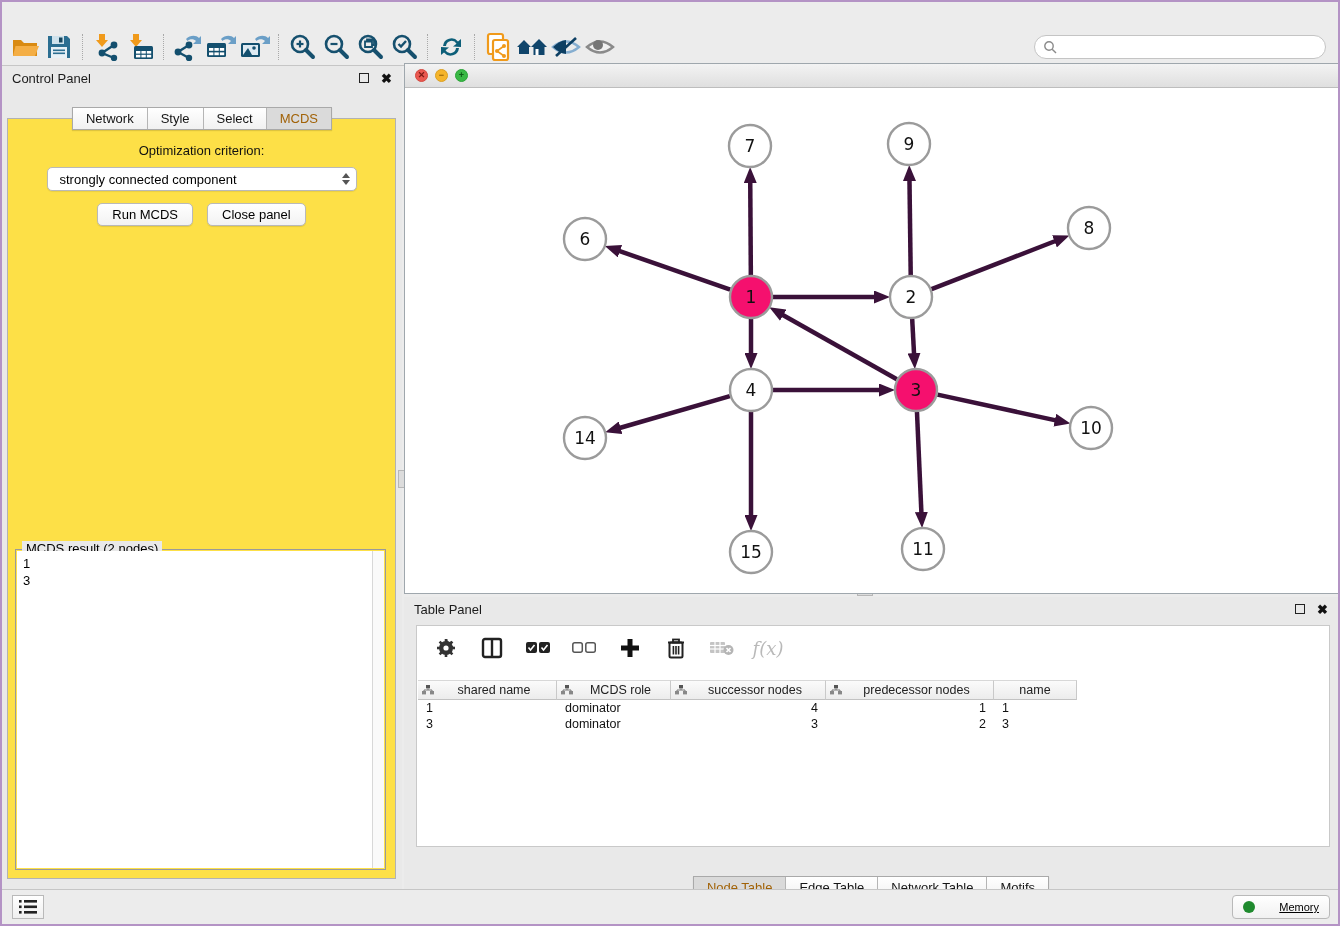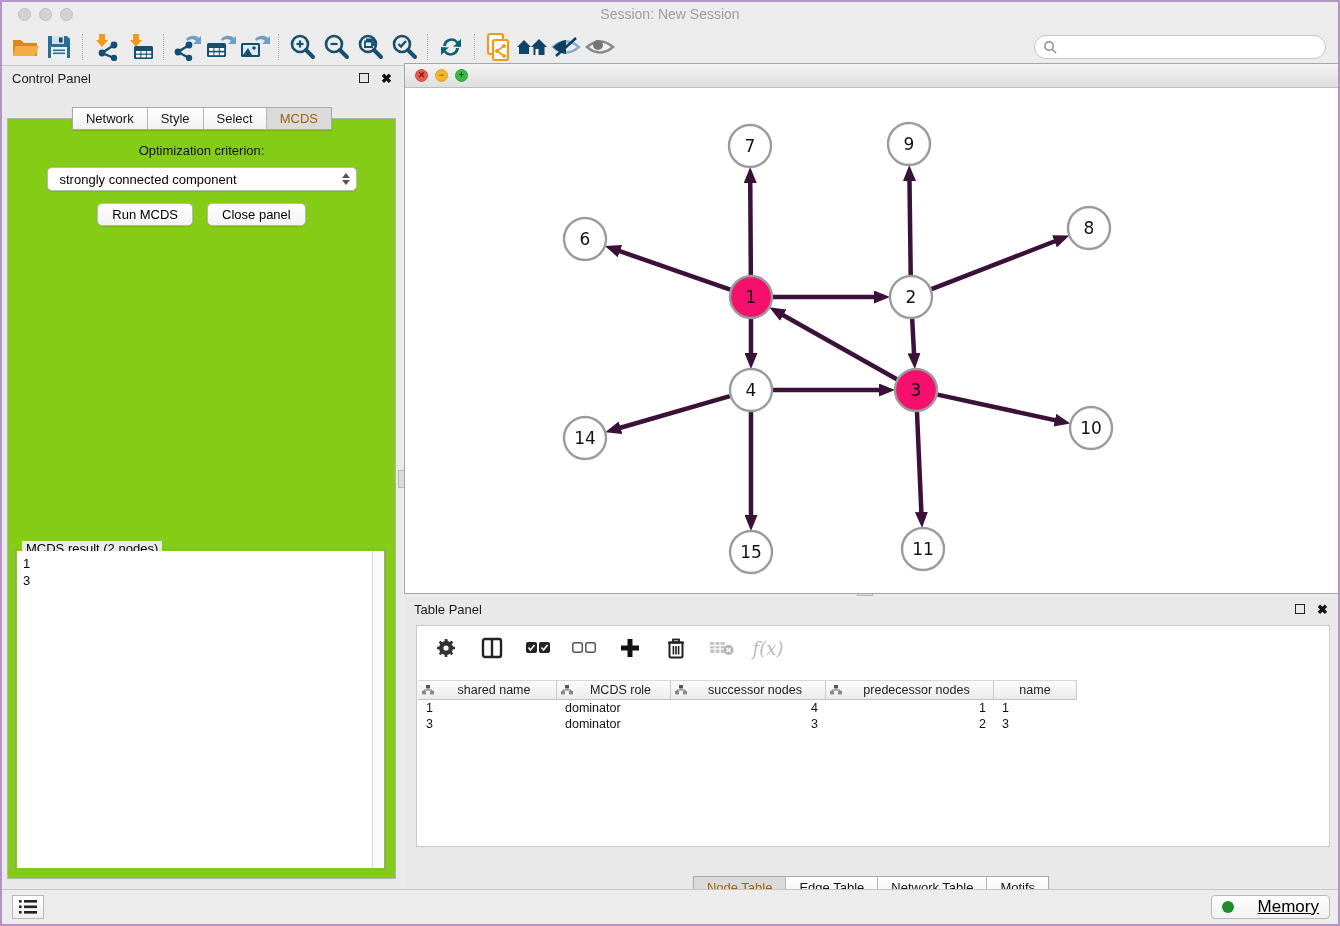--- a/index.html
+++ b/index.html
@@ -27,21 +27,21 @@
 
   
   .seg { display:inline-flex; border:1px solid #a9a9a9; border-radius:0; overflow:hidden; background:#fff; box-shadow:0 1px 1px rgba(0,0,0,.12);margin-top:11px; }
   .seg .tab { padding:3px 13px; font-size:13px; color:#151515; background:linear-gradient(#ffffff,#f1f1f1); border-right:1px solid #b5b5b5; white-space:nowrap; cursor:default; }
   .seg .tab:last-child { border-right:none; }
   .seg .tab.selected { background:#dadada; color:#a16207; }
 
   
   .control-panel { position:absolute; left:0; top:64px; width:400px; bottom:35px; background:#e9e9e9; }
   .cp-tabs { position:absolute; left:0; right:0; top:30px; text-align:center; z-index:2; }
-  .cp-body { position:absolute; left:5px; right:6px; top:52px; bottom:10px; border:1px solid #b2b2b2; background:#84cc16; }
+  .cp-body { position:absolute; left:5px; right:6px; top:52px; bottom:10px; border:1px solid #b2b2b2; background:#fde047; }
   .opt-label { text-align:center; font-size:13px; color:#111; margin-top:24px; }
   .combo { margin:9px auto 0; width:310px; height:24px; background:#fff; border:1px solid #b9b9b9; border-radius:5px; display:flex; align-items:center; padding:0 6px 0 12px; font-size:13px; box-shadow:0 1px 1px rgba(0,0,0,.08);gap:39px; }
   .combo .lbl { flex:1; }
   .stepper { display:flex; flex-direction:column; gap:2px; align-items:center; }
   .stepper .up { width:0; height:0; border-left:4px solid transparent; border-right:4px solid transparent; border-bottom:5px solid #555; }
   .stepper .dn { width:0; height:0; border-left:4px solid transparent; border-right:4px solid transparent; border-top:5px solid #555; }
   .btn-row { display:flex; justify-content:center; gap:14px; margin-top:12px; }
   .mac-btn { background:linear-gradient(#ffffff,#f2f2f2); border:1px solid #b9b9b9; border-radius:5px; font-size:13px; padding:3px 14px; box-shadow:0 1px 1px rgba(0,0,0,.10); cursor:default; }
   .result-box { position:absolute; left:7px; right:9px; top:430px; bottom:8px; border:1px solid #9a9a9a; }
   .result-title { position:absolute; left:6px; top:-9px; background:#e9e9e9; padding:0 4px; font-size:13px; }
@@ -73,36 +73,28 @@
   .g-hcell { height:20px; background:linear-gradient(#fbfbfb,#ececec); border-right:1px solid #c9c9c9; border-top:1px solid #d8d8d8; border-bottom:1px solid #c2c2c2; display:flex; align-items:center; font-size:12.5px; color:#222; padding:0 4px;margin-top:6px; }
   .g-hcell .htxt { flex:1; text-align:center; }
   .g-row { display:flex; }
   .g-cell { height:16px; font-size:12.5px; color:#111; padding:0 8px; display:flex; align-items:center; background:#fff; }
   .sort-ico { width:12px; height:10px; flex:0 0 auto; margin-right:2px; }
   .tp-tabs { position:absolute; left:0; right:0; top:268px; text-align:center; }
 
   
   .statusbar { position:absolute; left:0; right:0; bottom:0; height:35px; background:#ececec; border-top:1px solid #c6c6c6; }
   .list-btn { position:absolute; left:10px; top:5px; width:32px; height:24px; background:linear-gradient(#fff,#efefef); border:1px solid #b9b9b9; display:flex; align-items:center; justify-content:center; }
-  .mem-btn { position:absolute; right:8px; top:5px; height:24px; background:linear-gradient(#fff,#f1f1f1); border:1px solid #b9b9b9; border-radius:4px; display:flex; align-items:center; gap:24px; padding:0 10px; font-size:17px;text-decoration:underline; }
+  .mem-btn { position:absolute; right:8px; top:5px; height:24px; background:linear-gradient(#fff,#f1f1f1); border:1px solid #b9b9b9; border-radius:4px; display:flex; align-items:center; gap:24px; padding:0 10px; font-size:11px;text-decoration:underline; }
   .mem-dot { width:12px; height:12px; border-radius:50%; background:#1f8a2e; }
 </style>
 </head>
 <body>
 
 <div id="app">
 
-  <div class="titlebar">
-    <div class="tl-group">
-      <span class="tl"></span>
-      <span class="tl"></span>
-      <span class="tl"></span>
-    </div>
-    <div class="title">Session: New Session</div>
-  </div>
 
   <div class="toolbar">
     <span style="width:6px"></span>
     <span class="tb-icon">
       <svg width="28" height="26" viewBox="0 0 28 26">
           <path d="M2 6 L10 6 L13 9 L26 9 L26 22 L2 22 Z" fill="#d98a12"></path>
           <path d="M4.5 12 L28 12 L24 22 L2 22 Z" fill="#f4ae45"></path>
         </svg>
     </span>
     <span class="tb-icon">

